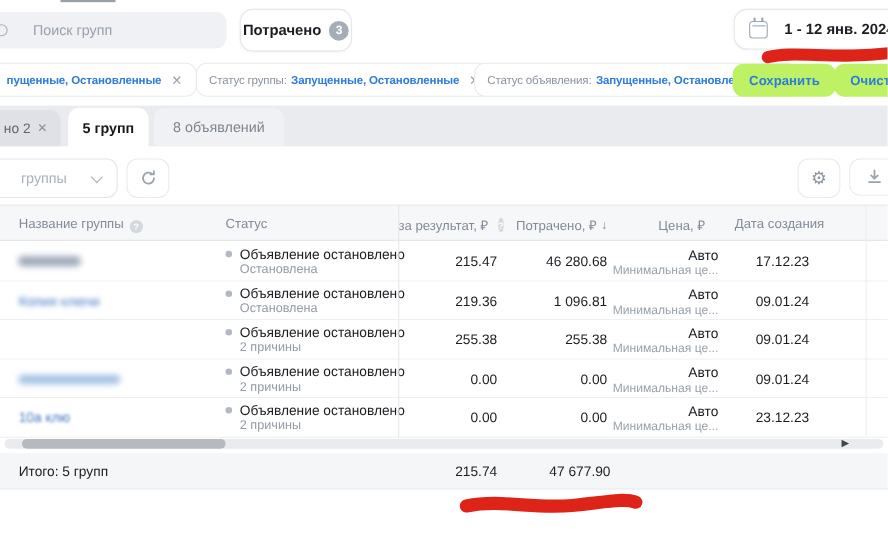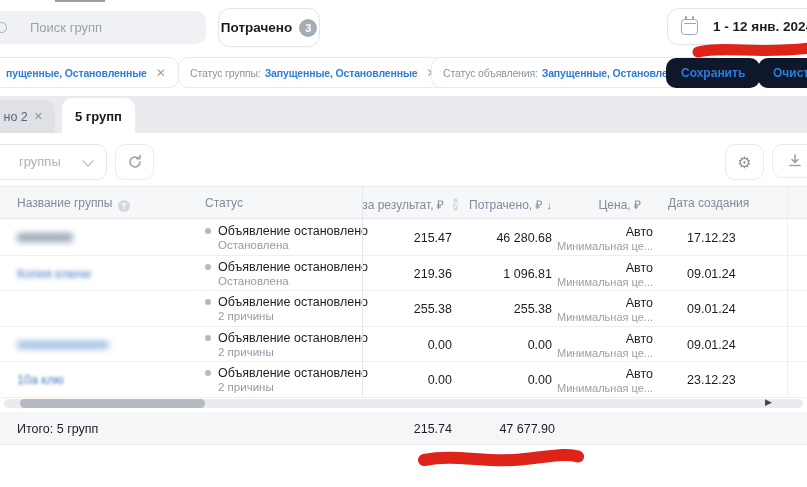--- a/index.html
+++ b/index.html
@@ -25,21 +25,21 @@
   
   .chip{position:absolute;top:57px;height:31px;display:inline-flex;align-items:center;gap:4px;
         background:#fff;border:1px solid #e8eaed;border-radius:10px;box-sizing:border-box;
         font-size:10.5px;letter-spacing:-0.15px;white-space:nowrap;cursor:pointer;}
   .chip .lbl{color:#8a93a0;}
   .chip .val{color:#2d7cd9;font-weight:700;}
   .chip .x{color:#9aa2ad;font-size:12px;margin-left:5px;cursor:pointer;}
   .chip1{left:-20px;padding:0 12px 0 25px;}
   .chip2{left:178px;padding:0 11px;}
   .chip3{left:431px;padding:0 11px;}
-  .pill-blue{position:absolute;top:58px;height:30px;border-radius:10px;background:#0f172a;border:none;
+  .pill-blue{position:absolute;top:58px;height:30px;border-radius:10px;background:#bef264;border:none;
              color:#2d7cd9;font-weight:700;font-size:12px;display:flex;align-items:center;padding:0 15px;cursor:pointer;white-space:nowrap;}
   .save{left:666px;} .clear{left:758px;}
 
   
   .band{left:0;top:96px;width:807px;height:37px;background:#e9ebef;}
   .tab{position:absolute;display:flex;align-items:center;justify-content:center;border-radius:10px 10px 0 0;
        font-size:13px;cursor:pointer;white-space:nowrap;}
   .tab-prev{left:-30px;top:100px;width:85px;height:33px;background:#dfe1e6;color:#5d6571;font-size:12.5px;
             justify-content:flex-end;padding-right:12px;gap:6px;box-sizing:border-box;}
   .tab-prev .x{color:#8a93a0;font-size:11px;}
@@ -136,20 +136,23 @@
   <button class="pill-blue clear">Очистить</button>
 
   <div class="abs band"></div>
   <div class="tab tab-prev">
     <span>но 2</span>
     <span class="x">✕</span>
   </div>
   <div class="tab tab-groups">
     <span>5 групп</span>
   </div>
+  <div class="tab tab-ads">
+    <span>8 объявлений</span>
+  </div>
 
   <div class="abs dd">
     <span class="txt">группы</span>
     <span class="chev"></span>
   </div>
   <div class="icon-btn refresh">
     <svg width="16" height="16" viewBox="0 0 16 16">
       <path d="M13 8a5 5 0 1 1-1.6-3.7" fill="none" stroke="#99a2ad" stroke-width="1.6" stroke-linecap="round"></path>
       <path d="M12.9 1.5v3.1h-3.1" fill="none" stroke="#99a2ad" stroke-width="1.6" stroke-linecap="round" stroke-linejoin="round"></path>
     </svg>

